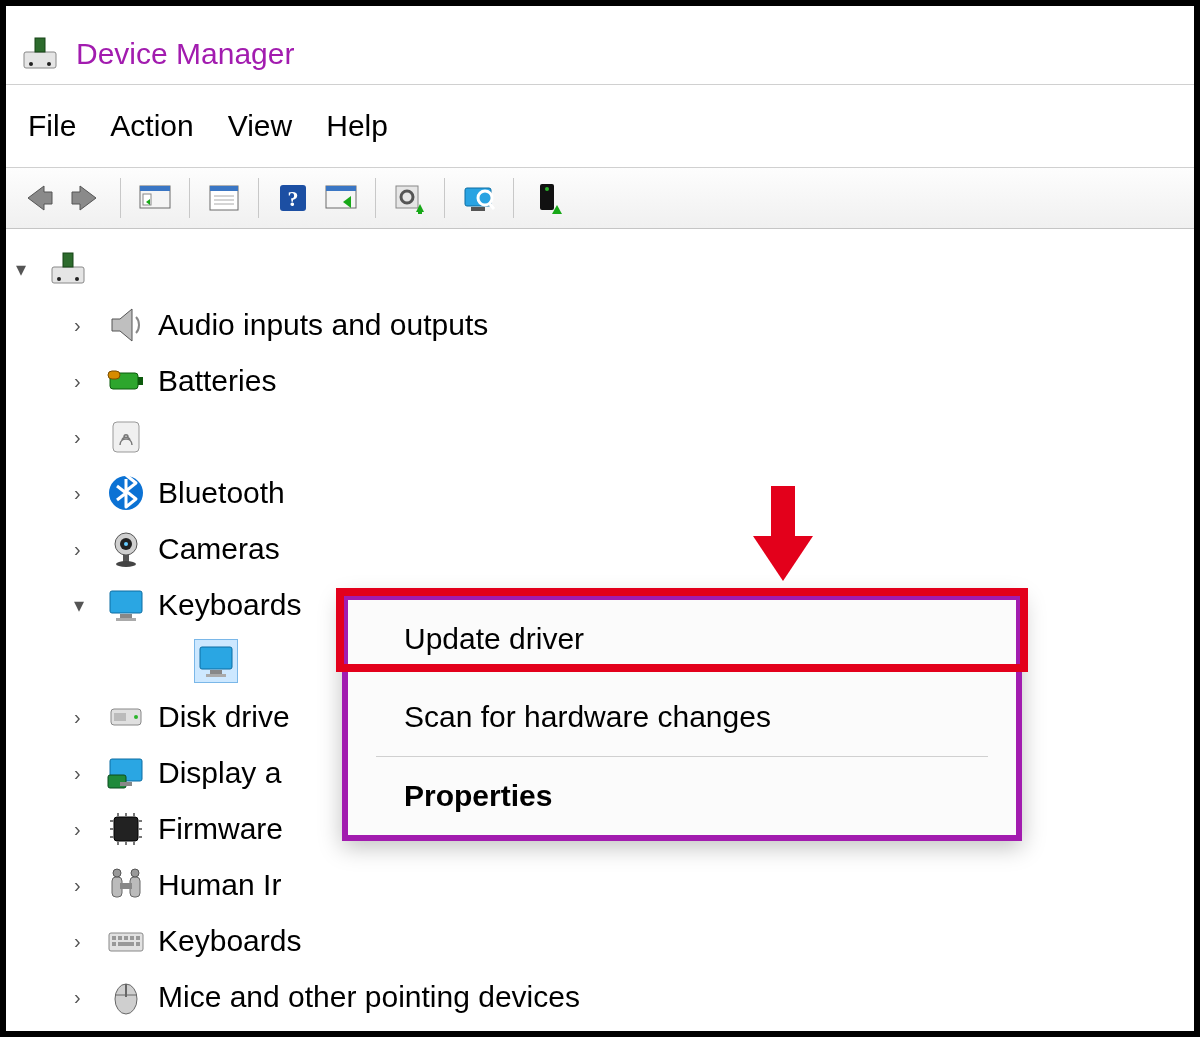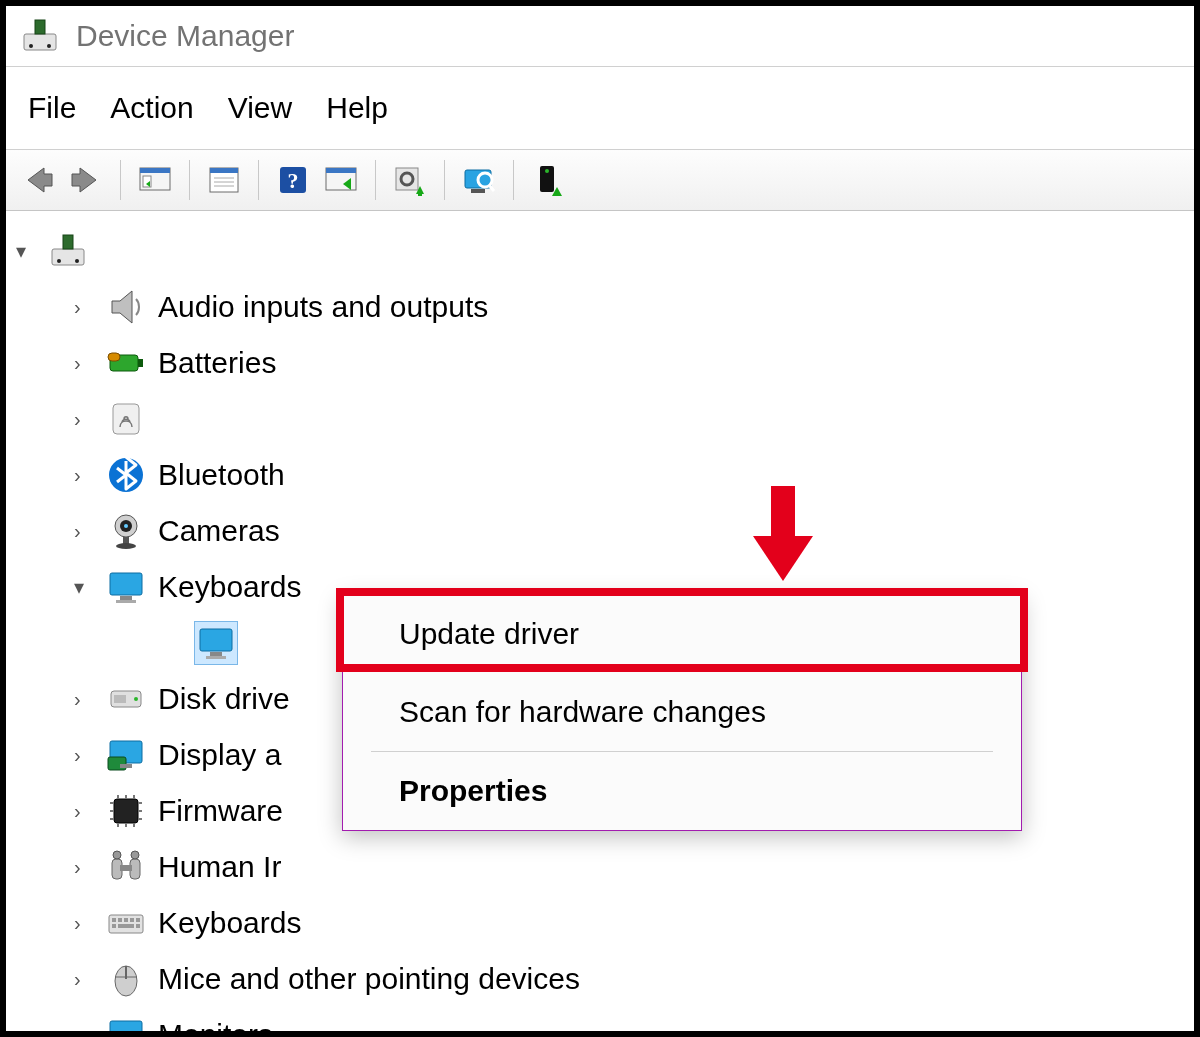--- a/index.html
+++ b/index.html
@@ -10,23 +10,23 @@
     width: 1200px;
     height: 1037px;
     border: 6px solid #000;
     position: relative;
     overflow: hidden;
   }
   .titlebar {
     display: flex;
     align-items: center;
     gap: 14px;
-    padding: 8px 12px 8px 12px;
+    padding: 26px 12px 8px 12px;
     font-size: 30px;
-    color: #737373;
+    color: #a21caf;
   }
   .titlebar .title { font-weight: 400; }
   .menubar {
     display: flex;
     gap: 34px;
     padding: 24px 22px;
     font-size: 30px;
     border-top: 1px solid #d0d0d0;
     border-bottom: 1px solid #d0d0d0;
   }
@@ -80,21 +80,21 @@
     background:#cde8ff;
     border:1px solid #7ab7e8;
   }
   
   .context-menu {
     position: absolute;
     left: 336px;
     top: 588px;
     width: 680px;
     background: #fbfbfb;
-    border: 1px solid #a21caf;
+    border: 6px solid #a21caf;
     box-shadow: 0 6px 22px rgba(0,0,0,0.25);
     padding: 0;
     font-size: 30px;
   }
   .cm-item {
     padding: 22px 56px;
   }
   .cm-sep {
     height:1px;
     background:#d0d0d0;

